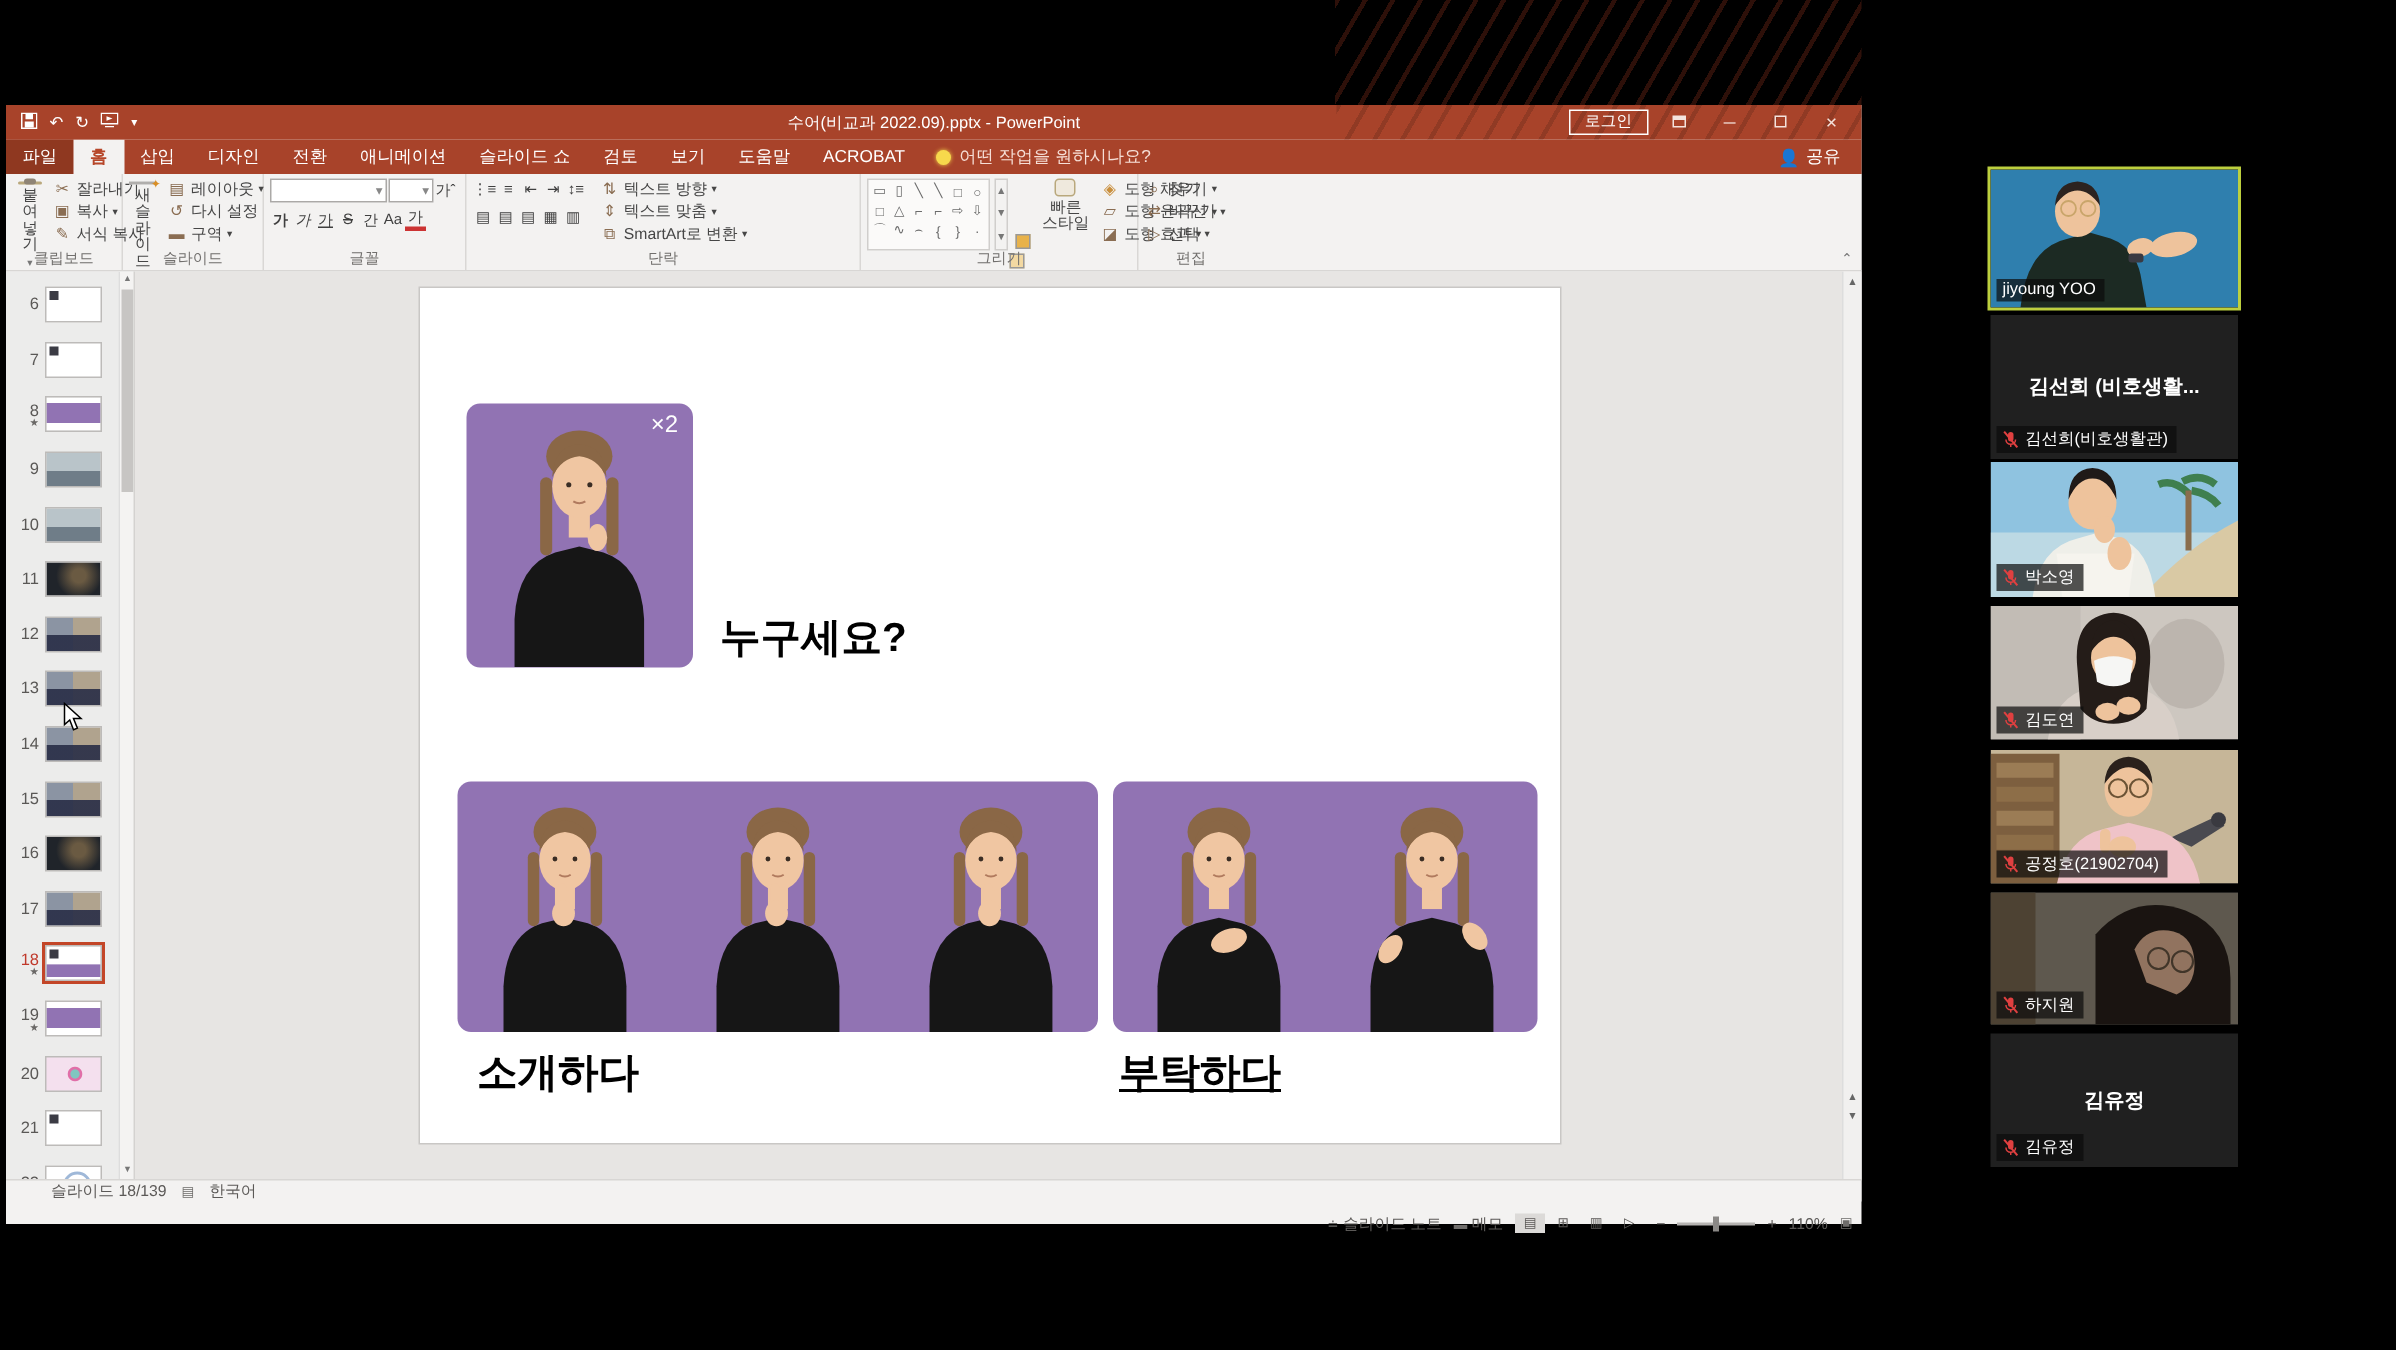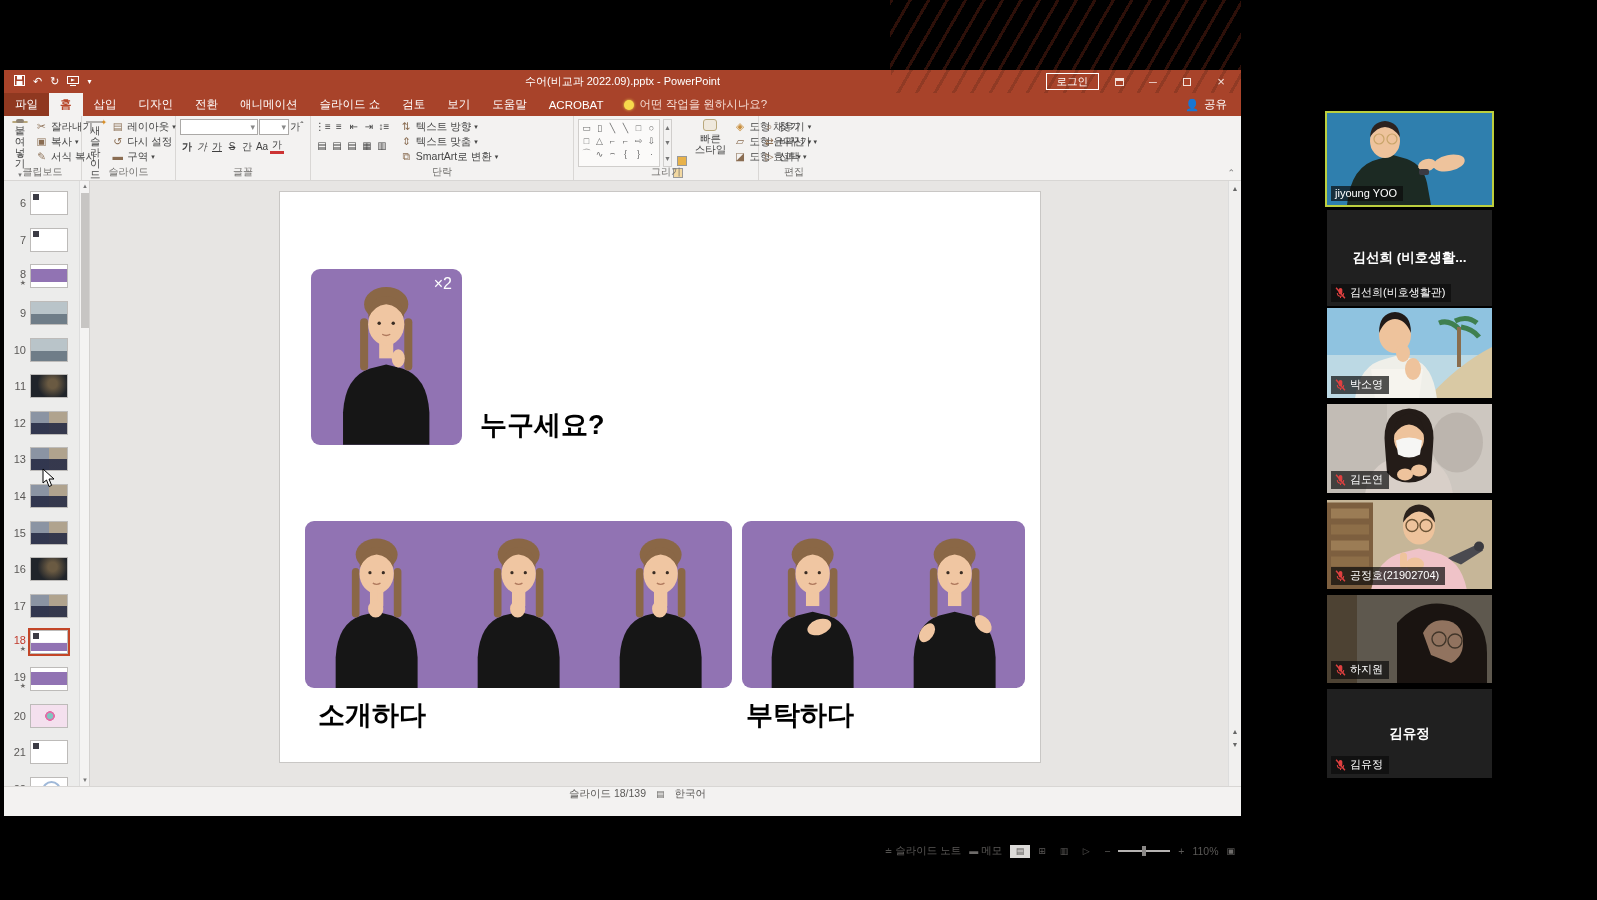--- a/index.html
+++ b/index.html
@@ -81,21 +81,21 @@
   .repeat-badge{position:absolute;top:6px;right:10px;color:#fff;font-size:16px;z-index:2;}
   .q-text{position:absolute;left:200px;top:215px;font-size:27px;font-weight:700;color:#000;}
   .cap{position:absolute;font-size:27px;font-weight:700;color:#000;}
   .v-scroll{position:absolute;right:0;top:0;bottom:0;width:13px;background:#f1f0ef;border-left:1px solid #ddd;font-size:7px;color:#666;}
   .v-scroll .a{position:absolute;left:0;width:12px;height:12px;text-align:center;line-height:12px;}
   
   .notes{position:relative;height:15px;background:#f3f2f1;border-top:1px solid #cfcdcb;overflow:hidden;padding:1px 0 0 30px;}
   .notes .nline{font-size:11px;line-height:10px;color:#6e6c6a;white-space:nowrap;}
   .notes-collapse{position:absolute;left:4px;top:2px;width:12px;height:10px;border:1px solid #c5c3c1;background:#eceae8;font-size:6px;line-height:9px;text-align:center;color:#777;}
   
-  .statusbar{height:15px;background:#f3f2f1;border-top:1px solid #d8d6d4;display:flex;align-items:center;font-size:10.5px;color:#5b5957;flex-direction:column;}
+  .statusbar{height:15px;background:#f3f2f1;border-top:1px solid #d8d6d4;display:flex;align-items:center;font-size:10.5px;color:#5b5957;}
   .sb-left{display:flex;align-items:center;gap:10px;padding-left:30px;}
   .sb-right{margin-left:auto;display:flex;align-items:center;gap:8px;padding-right:6px;margin-top:43px;}
   .sb-ic{font-size:9px;color:#6e6c6a;}
   .viewbtns{display:flex;gap:2px;}
   .viewbtns span{width:20px;text-align:center;font-size:9px;line-height:13px;}
   .viewbtns .on{background:#dcdad8;}
   .zoom-track{position:relative;width:52px;height:2px;background:#b5b3b1;}
   .zoom-knob{position:absolute;left:24px;top:-4px;width:4px;height:10px;background:#8a8886;}
   
   .meet{position:absolute;left:1327px;top:0;width:165px;height:900px;}
@@ -515,21 +515,21 @@
                 <ellipse cx="50" cy="50" rx="18" ry="21" fill="#f0c6a2"></ellipse>
                 <path d="M32 44 Q33 23 50 22 Q67 23 68 44 Q62 31 50 30 Q38 31 32 44 Z" fill="#8a6746"></path>
                 <circle cx="43" cy="49" r="1.7" fill="#3a2d24"></circle>
                 <circle cx="57" cy="49" r="1.7" fill="#3a2d24"></circle>
                 <path d="M46 60 Q50 62.5 54 60" stroke="#b07a5e" fill="none" stroke-width="1.4"></path>
                 <ellipse cx="21" cy="112" rx="7" ry="11" fill="#f0c6a2" transform="rotate(35 21 112)"></ellipse>
                 <ellipse cx="80" cy="103" rx="7" ry="11" fill="#f0c6a2" transform="rotate(-40 80 103)"></ellipse>
               </svg>
             </div>
           <div class="cap" style="left:38px;top:505px;">소개하다</div>
-          <div class="cap" style="left:466px;top:505px;">부탁하다</div>
+          <div class="cap" style="left:466px;top:505px;text-decoration:underline;">부탁하다</div>
         </div>
         <div class="v-scroll">
           <span class="a" style="top:2px;">▲</span>
           <span class="a" style="top:545px;">▲</span>
           <span class="a" style="top:558px;">▼</span>
         </div>
       </div>
     </div>
 
 

